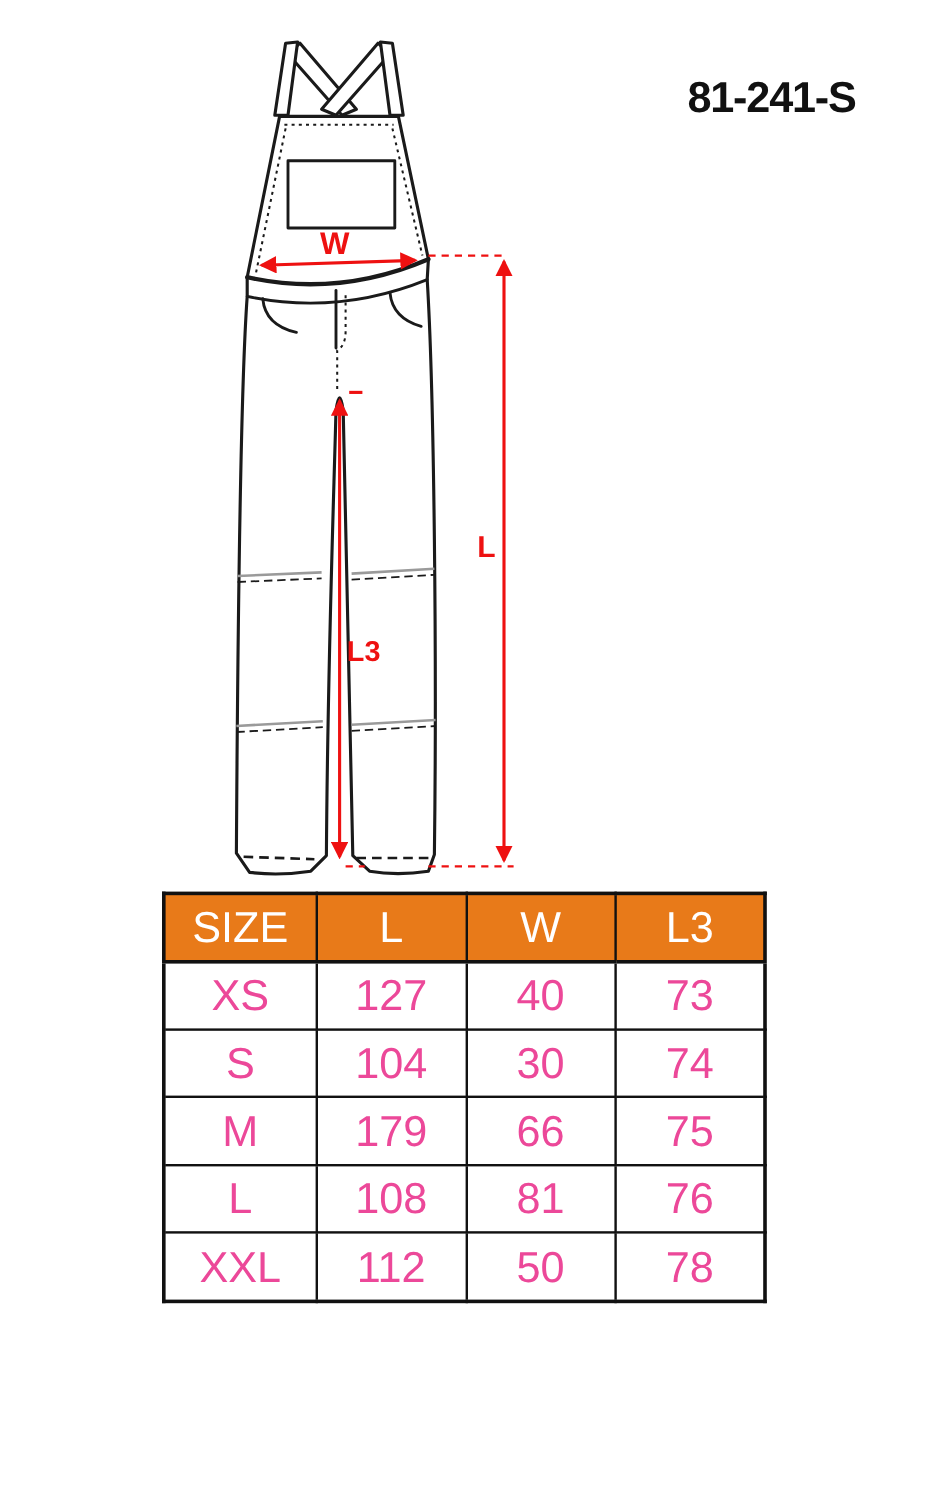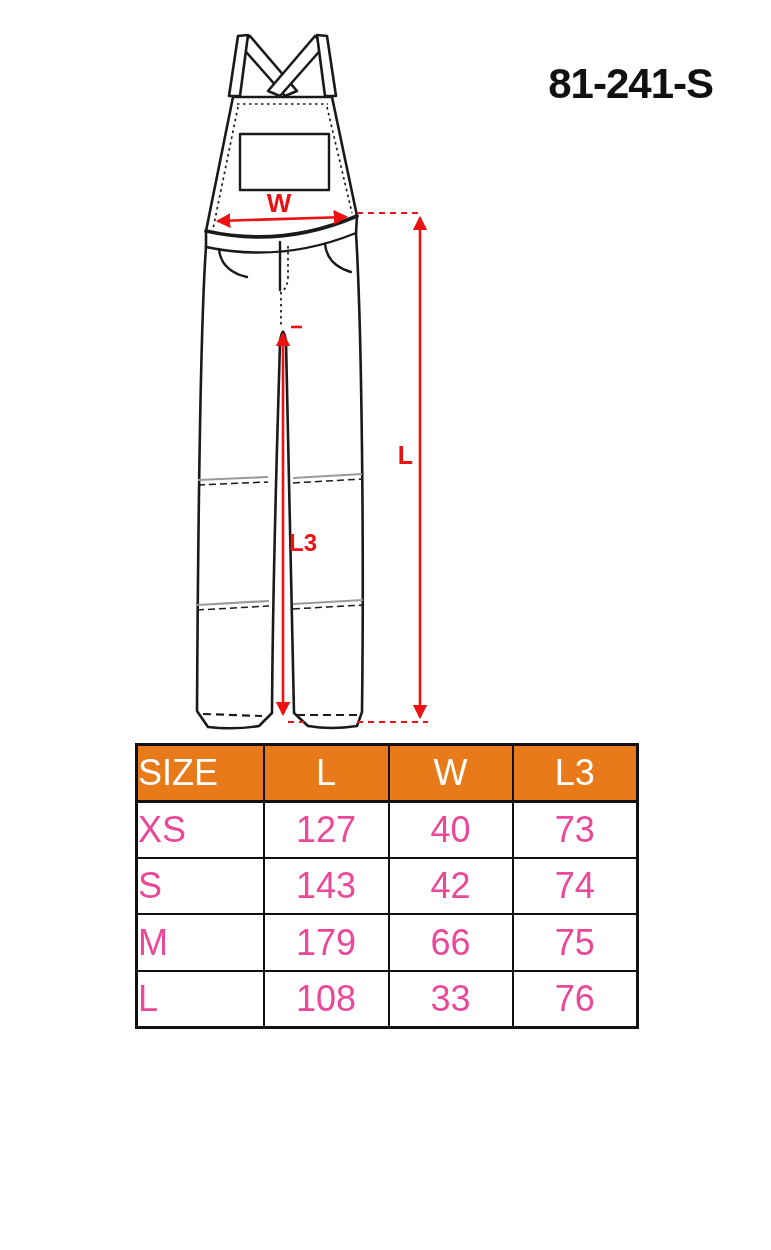--- a/index.html
+++ b/index.html
@@ -11,21 +11,21 @@
   html,body{background:#fff;}
   body{
     position:relative;
     width:771px;height:1250px;
     font-family:"Liberation Sans",sans-serif;
     overflow:hidden;
   }
   .product-code{
     position:absolute;
     top:60px;right:58px;
-    font-size:42px;
+    font-size:36px;
     font-weight:bold;
     letter-spacing:-1px;
     color:#111;
   }
   svg.diagram{position:absolute;top:0;left:0;}
 
   
   .ink{stroke:var(--line-black);fill:none;stroke-width:2.4;stroke-linecap:round;stroke-linejoin:round;}
   .ink-fill{stroke:var(--line-black);fill:#fff;stroke-width:2.6;stroke-linejoin:round;}
   .thick{stroke-width:3.6;}
@@ -59,21 +59,21 @@
     font-weight:400;
     padding:0;
   }
   table.size-table{border:3px solid #111;}
   table.size-table th{
     background:var(--accent-orange);
     color:#fff;
     border-bottom-width:3px;
   }
   table.size-table .c-size{
-    text-align:left;
+    text-align:center;
   }
   col.w-size{width:127px;}
   col.w-l{width:125px;}
   col.w-w{width:124px;}
   col.w-l3{width:125px;}
 </style>
 </head>
 <body>
 
 <div class="product-code">81-241-S</div>
@@ -172,31 +172,37 @@
     </thead>
     <tbody>
       <tr>
         <td class="c-size">XS</td>
         <td>127</td>
         <td>40</td>
         <td>73</td>
       </tr>
       <tr>
         <td class="c-size">S</td>
-        <td>143</td>
-        <td>42</td>
+        <td>104</td>
+        <td>30</td>
         <td>74</td>
       </tr>
       <tr>
         <td class="c-size">M</td>
         <td>179</td>
         <td>66</td>
         <td>75</td>
       </tr>
       <tr>
         <td class="c-size">L</td>
         <td>108</td>
-        <td>33</td>
+        <td>81</td>
         <td>76</td>
+      </tr>
+      <tr>
+        <td class="c-size">XXL</td>
+        <td>112</td>
+        <td>50</td>
+        <td>78</td>
       </tr>
     </tbody>
   </table>
 </div>
 
 </body></html>

